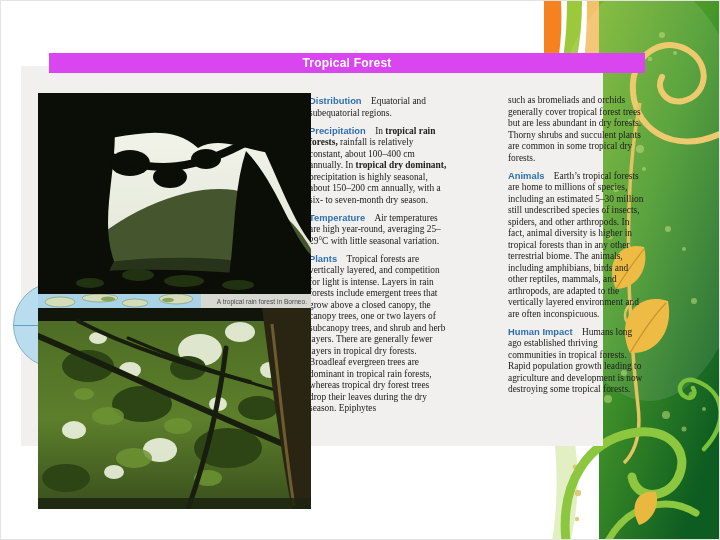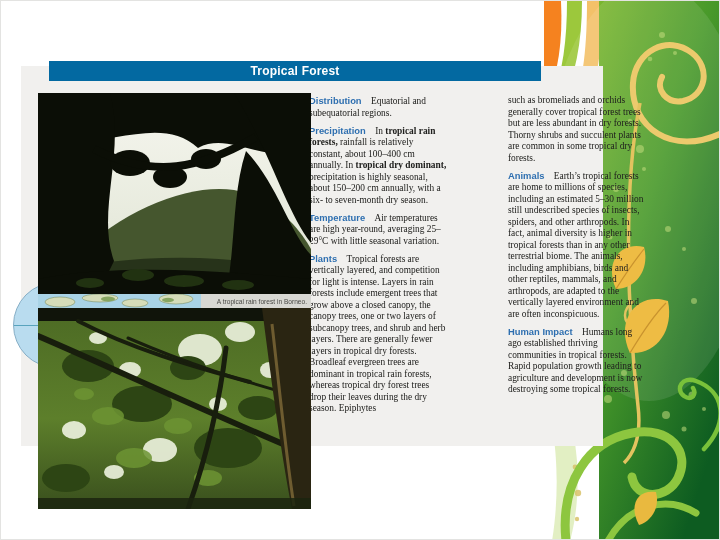--- a/index.html
+++ b/index.html
@@ -3,21 +3,21 @@
 <meta charset="utf-8">
 <style>
   html,body{margin:0;padding:0;background:#ffffff;}
   .slide{position:relative;width:720px;height:540px;background:#ffffff;overflow:hidden;
          box-sizing:border-box;border:1px solid #e3e3e1;font-family:"Liberation Serif",serif;}
   
   .band{position:absolute;top:0;right:0;width:175px;height:540px;}
   
   .panel{position:absolute;left:20px;top:65px;width:582px;height:380px;background:#f1f0ee;}
   
-  .titlebar{position:absolute;left:48px;top:60px;width:492px;height:20px;background:#0369a1;
+  .titlebar{position:absolute;left:48px;top:52px;width:596px;height:20px;background:#d946ef;
             display:flex;align-items:center;justify-content:center;}
   .titlebar span{color:#ffffff;font-family:"Liberation Sans",sans-serif;font-weight:bold;
                  font-size:12px;letter-spacing:.2px;}
   
   .photo-top{position:absolute;left:37px;top:92px;width:273px;height:201px;}
   .mapstrip{position:absolute;left:37px;top:293px;width:273px;height:14px;}
   .photo-bottom{position:absolute;left:37px;top:307px;width:273px;height:201px;}
   .bluecircle{position:absolute;left:12px;top:281px;width:86px;height:86px;border-radius:50%;
               background:#b9dcef;border:1px solid #86aec6;box-sizing:border-box;z-index:1;}
   .bluecircle:after{content:"";position:absolute;left:0;right:0;top:50%;height:1px;background:#58a3bd;}

